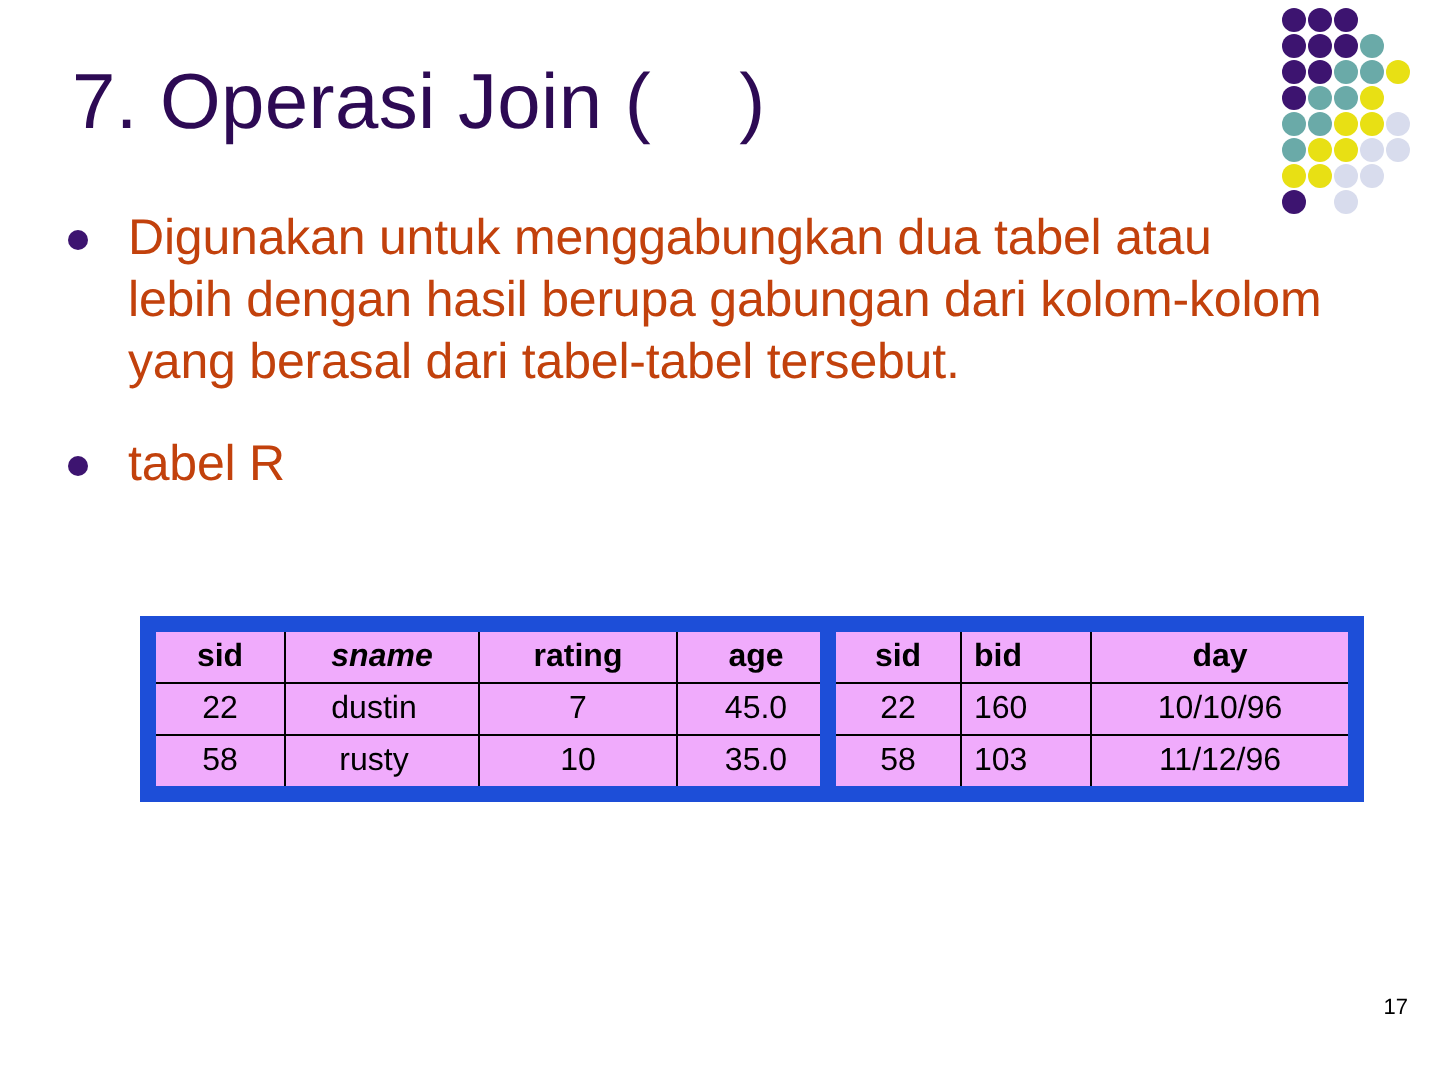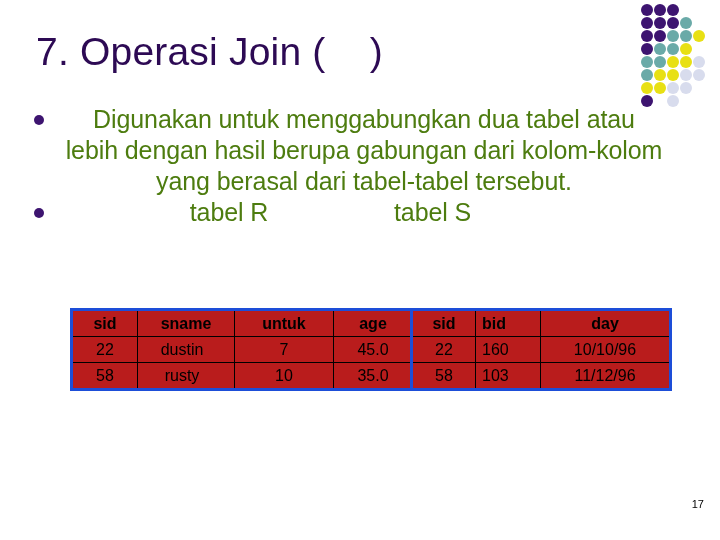--- a/index.html
+++ b/index.html
@@ -58,58 +58,57 @@
     height: 10px;
     border-radius: 50%;
     background: #3d1470;
     margin-top: 11px;
     margin-right: 20px;
   }
   .bullet-text {
     flex: 1 1 auto;
     font-size: 25px;
     line-height: 31px;
-    color: #4d7c0f;
+    color: #c2410c;
     letter-spacing: -0.1px;
-    text-align: center;
-  }
-  .bullet-row.second { margin-top: 0; }
+  }
+  .bullet-row.second { margin-top: 20px; }
   .label-row {
     display: flex;
     width: 100%;
   }
   .label-r { width: 330px; }
 
   
   .data-table {
     position: absolute;
     border-collapse: collapse;
-    border: 3px solid #1d4ed8;
-    background: #b91c1c;
+    border: 8px solid #1d4ed8;
+    background: #f0abfc;
     font-size: 16px;
     color: #000000;
     table-layout: fixed;
   }
   .data-table td, .data-table th {
     border: 1px solid #000000;
     height: 25px;
     padding: 0 6px;
     font-weight: normal;
   }
   .data-table thead th {
     font-weight: bold;
     text-align: center;
   }
 
   #table-r { left: 70px; top: 308px; width: 292px; }
   #table-r .c-sid    { width: 52px;  text-align: center; }
   #table-r .c-sname  { width: 84px;  text-align: center; padding-right: 14px; }
   #table-r .c-rating { width: 86px;  text-align: center; }
   #table-r .c-age    { width: 66px;  text-align: center; }
-  #table-r thead .c-sname { text-align: center; padding-right: 6px; }
+  #table-r thead .c-sname { text-align: center; padding-right: 6px; font-style: italic; }
 
   #table-s { left: 410px; top: 308px; width: 222px; }
   #table-s .c-sid { width: 50px;  text-align: center; }
   #table-s .c-bid { width: 52px;  text-align: left; }
   #table-s .c-day { width: 116px; text-align: center; }
 
   
   #page-number {
     position: absolute;
     right: 16px;
@@ -163,32 +162,31 @@
 
   <div class="bullet-row">
     <span class="bullet-marker"></span>
     <span class="bullet-text">Digunakan untuk menggabungkan dua tabel atau lebih dengan hasil berupa gabungan dari kolom-kolom yang berasal dari tabel-tabel tersebut.</span>
   </div>
 
   <div class="bullet-row second">
     <span class="bullet-marker"></span>
     <span class="bullet-text label-row">
       <span class="label-r">tabel R</span>
-      <span>tabel S</span>
     </span>
   </div>
 
 </div>
 
 <table class="data-table" id="table-r">
   <thead>
     <tr>
       <th class="c-sid">sid</th>
       <th class="c-sname">sname</th>
-      <th class="c-rating">untuk</th>
+      <th class="c-rating">rating</th>
       <th class="c-age">age</th>
     </tr>
   </thead>
   <tbody>
     <tr>
       <td class="c-sid">22</td>
       <td class="c-sname">dustin</td>
       <td class="c-rating">7</td>
       <td class="c-age">45.0</td>
     </tr>

